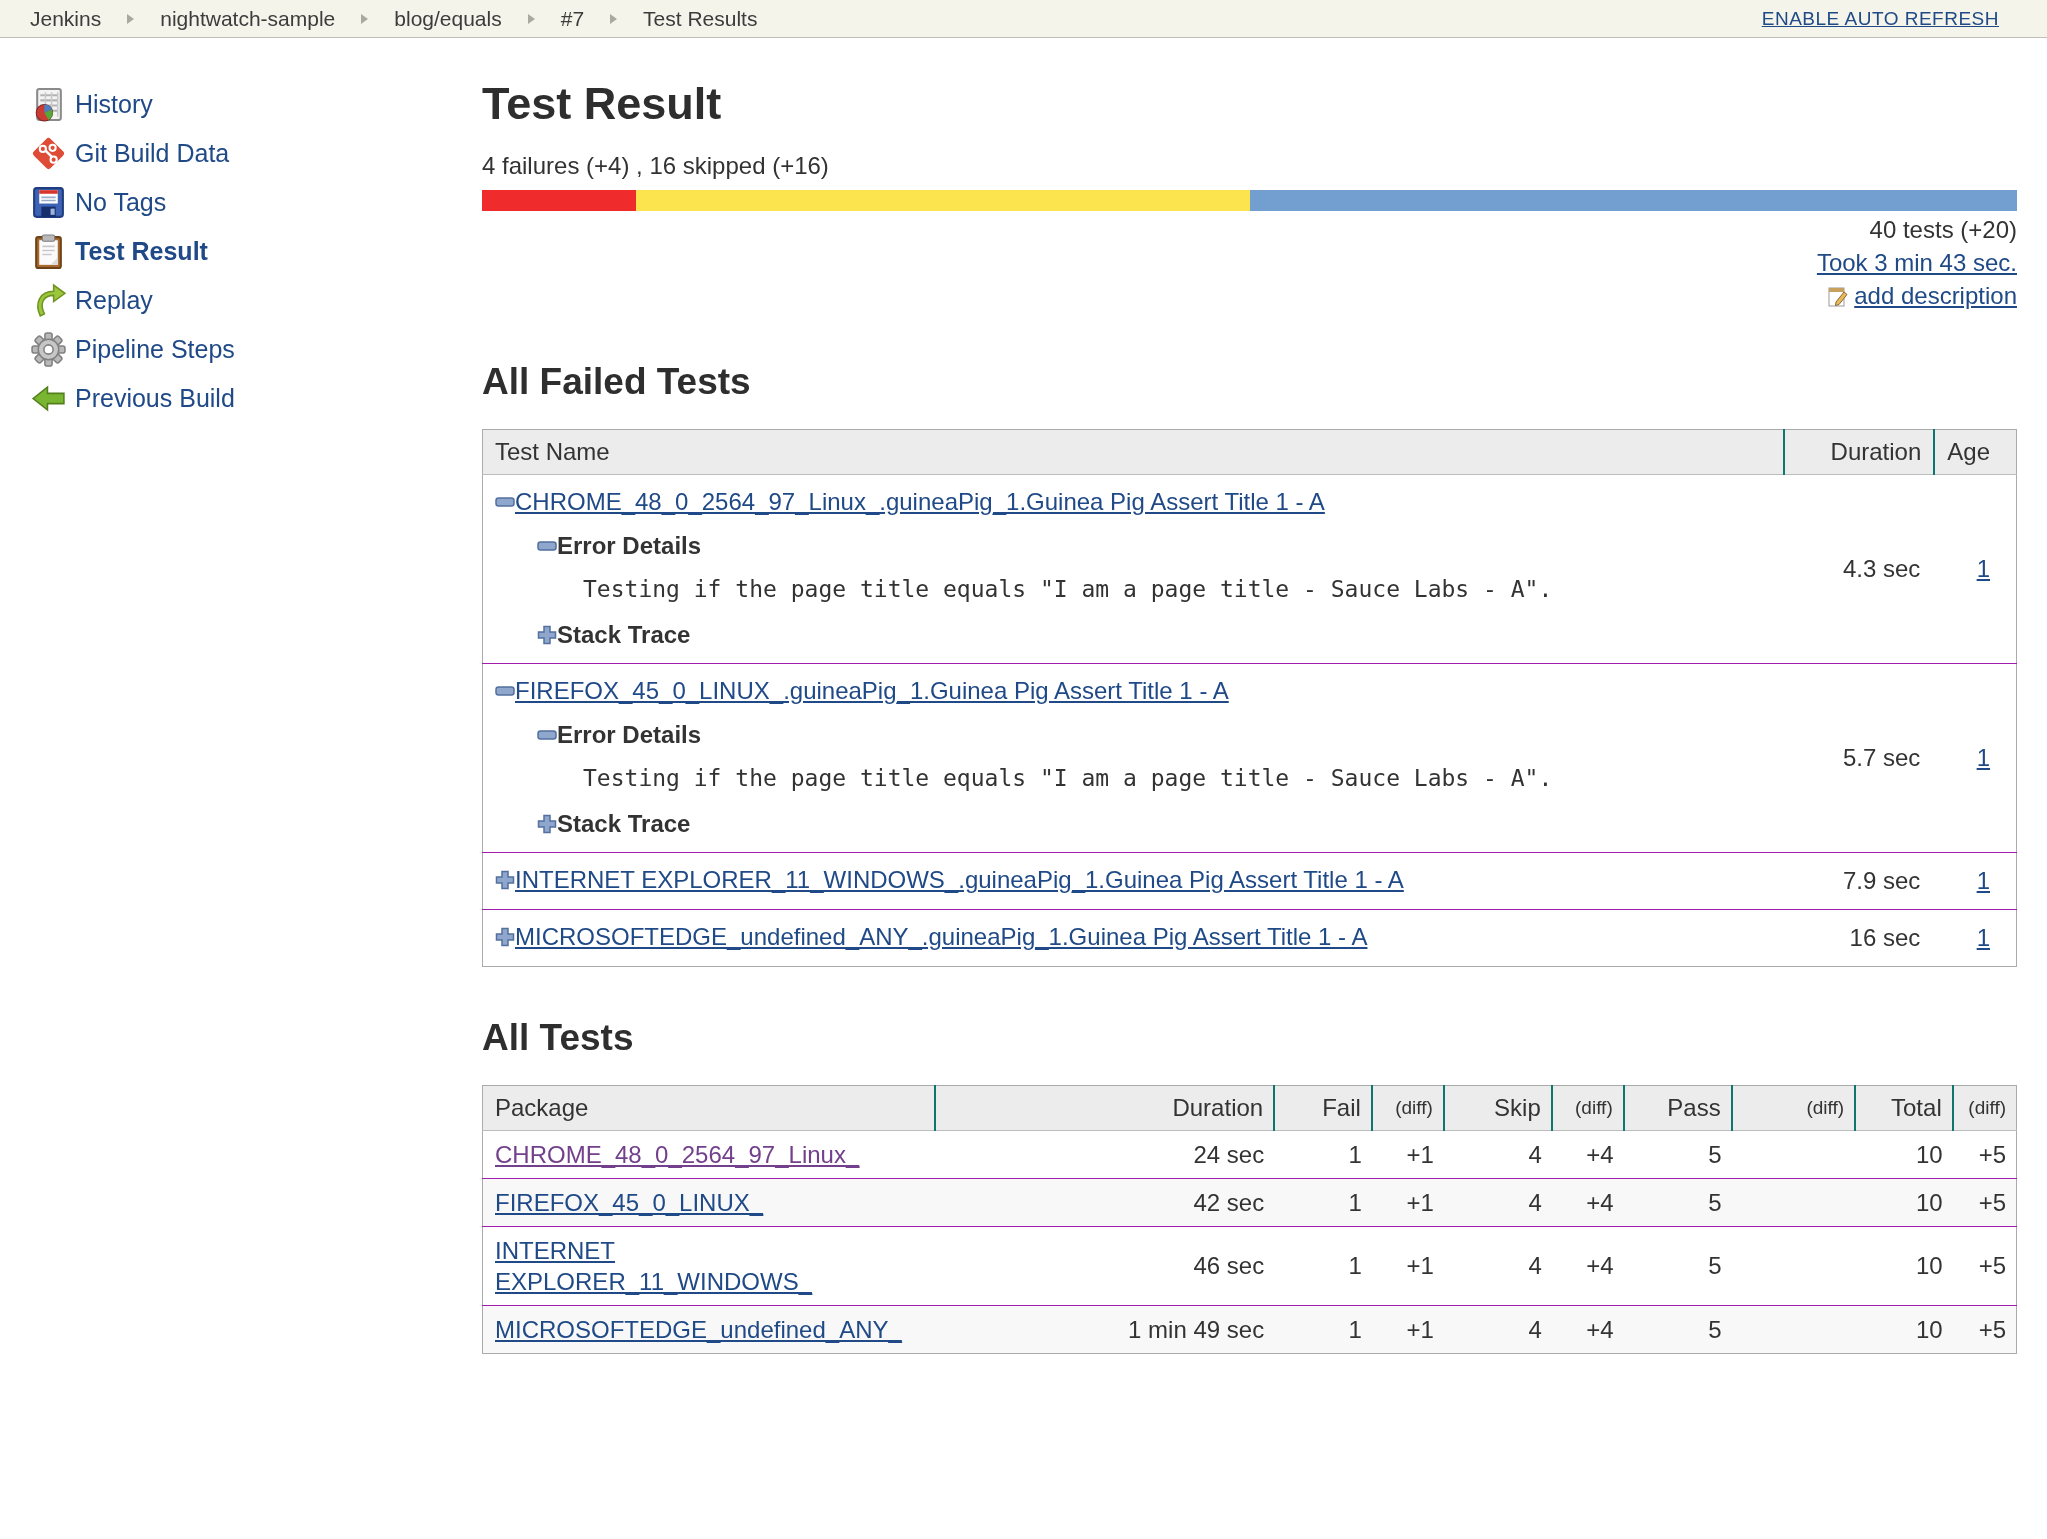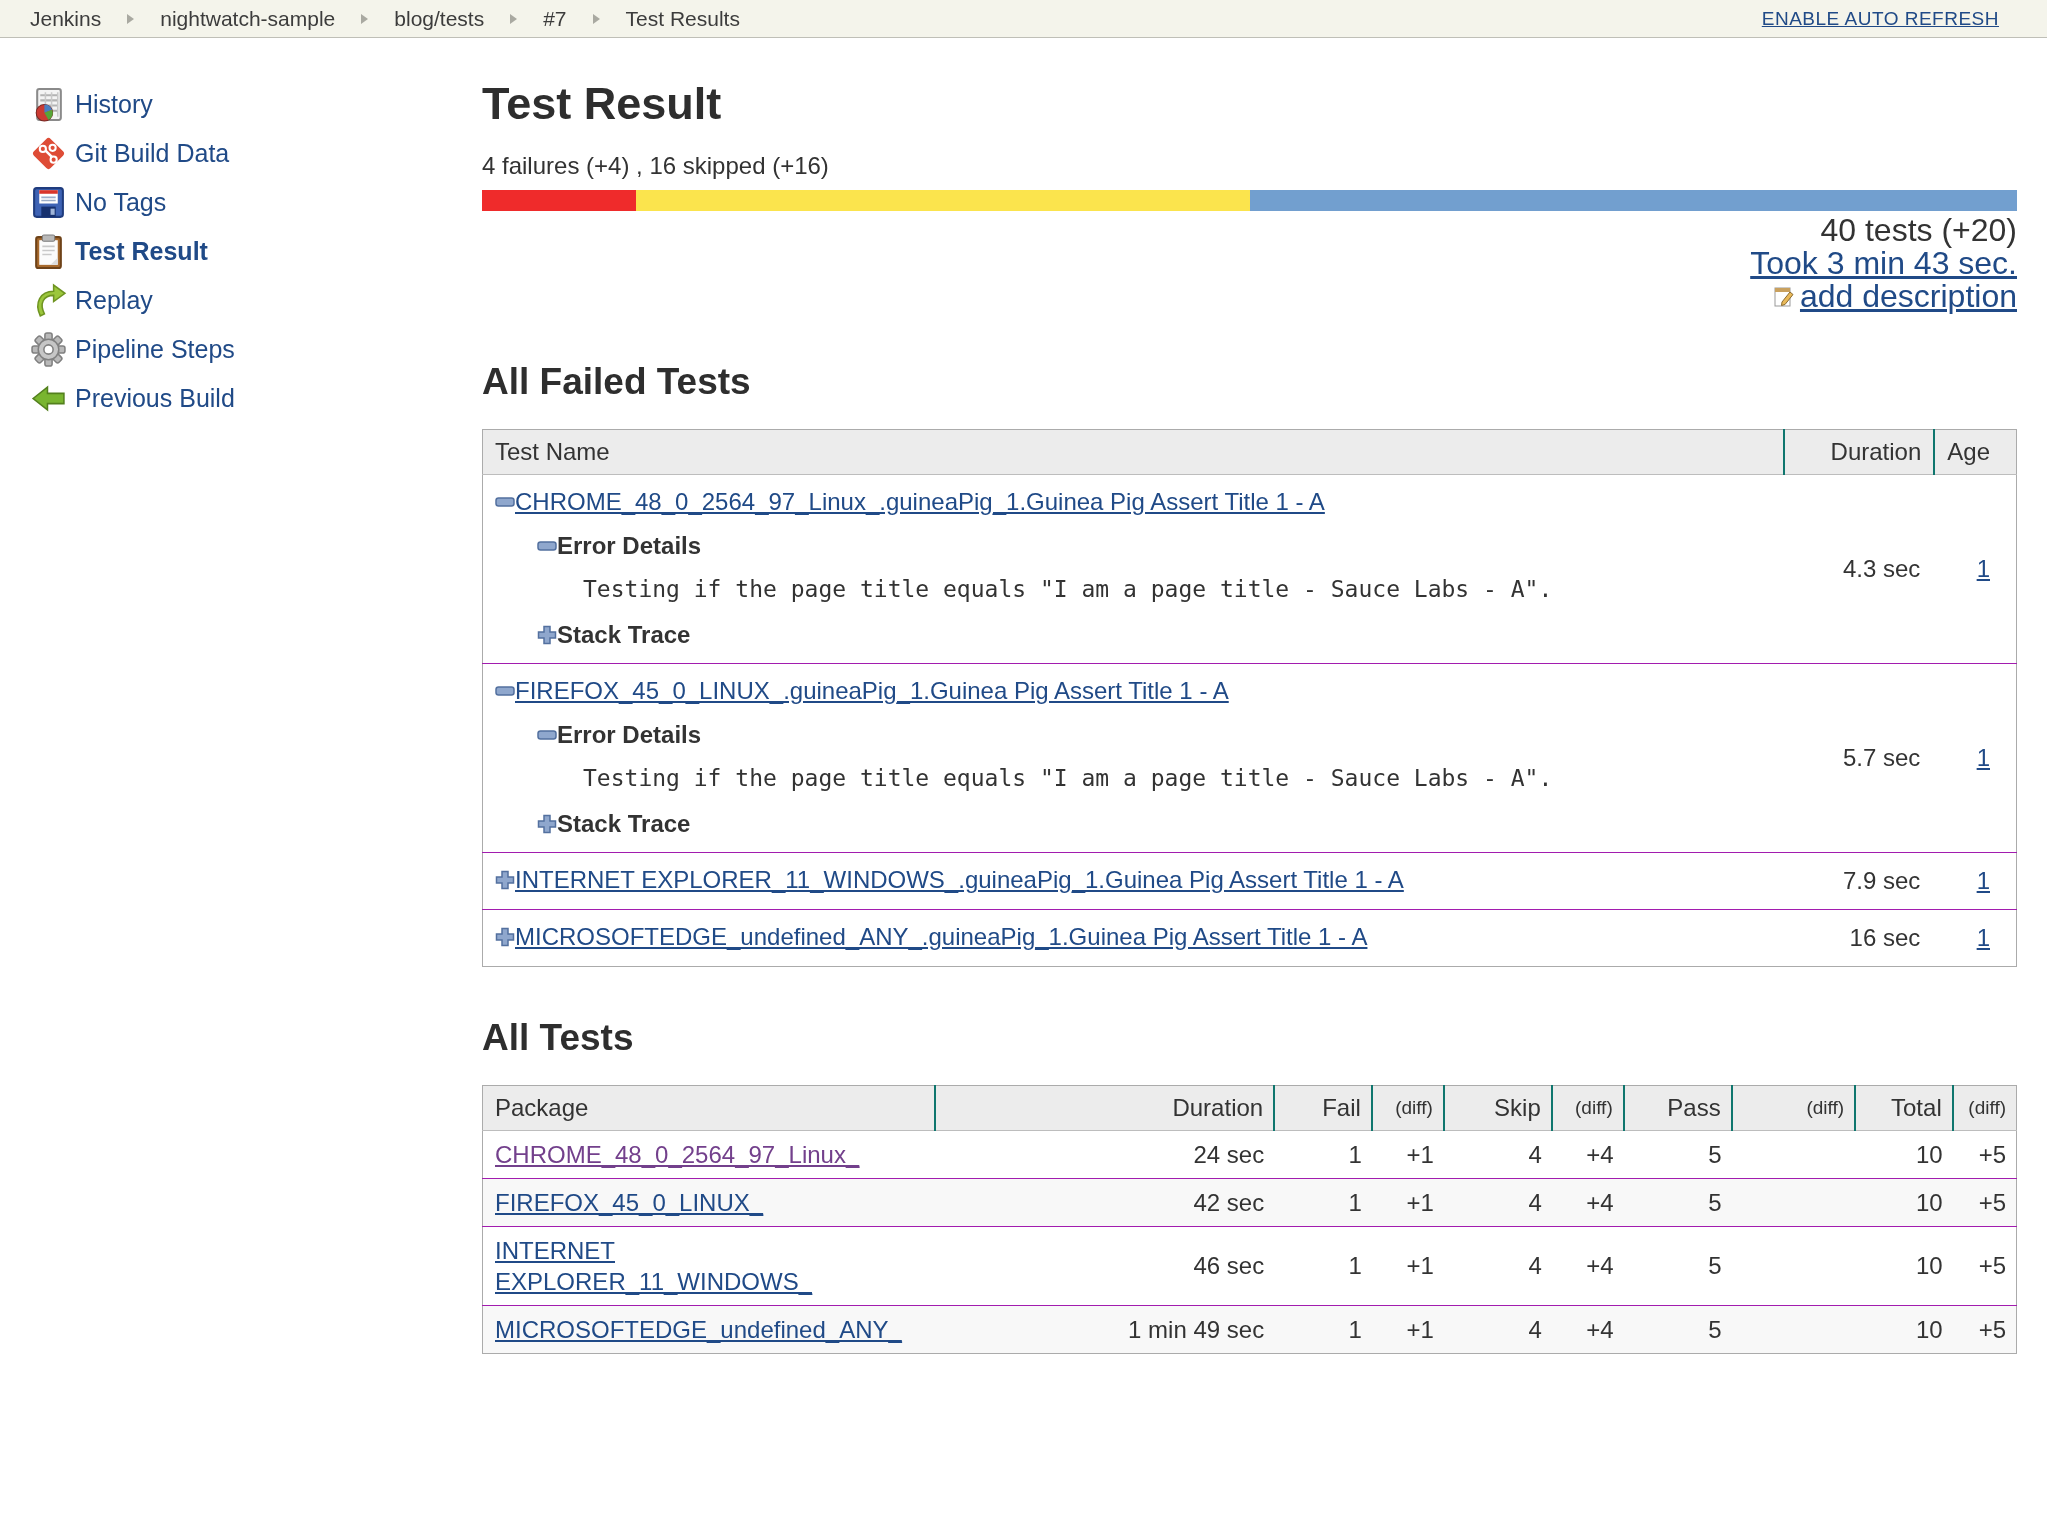--- a/index.html
+++ b/index.html
@@ -34,21 +34,21 @@
   .side-label.current { font-weight:bold; }
   .main { flex:1; padding-right:30px; min-width:0; }
 
   h1 { font-size:45px; font-weight:bold; color:#2e2e2e; margin:40px 0 22px; }
   h2 { font-size:37px; font-weight:bold; color:#2e2e2e; margin:50px 0 26px; }
   .summary { font-size:24px; margin-bottom:10px; }
 
   .bar { display:flex; height:21px; width:100%; overflow:hidden; }
   .bar-seg { height:100%; }
 
-  .right-info { text-align:right; font-size:32px; margin-top:4px; }
+  .right-info { text-align:right; font-size:24px; margin-top:4px; }
   .right-info .ri-row { display:flex; justify-content:flex-end; align-items:center;
     gap:3px; margin-bottom:3px; line-height:30px; }
   .plain-link { color:var(--link,#204A87); text-decoration:underline; }
   .dark-text { color:#333; }
 
   
   table { width:100%; border-collapse:collapse; border:1px solid #ABABAB; font-size:24px; }
   th { background:#ECECEC; font-weight:normal; text-align:left;
        padding:8px 12px; color:#333; border-bottom:1px solid #BDBDBD; }
   th + th { border-left:2px solid #0f766e; }
@@ -80,21 +80,21 @@
 </style>
 </head>
 <body>
 
 <div class="breadcrumb-bar">
   <div class="crumbs" id="crumbs">
       <a class="crumb">Jenkins</a>
       <span class="crumb-sep"></span>
       <a class="crumb">nightwatch-sample</a>
       <span class="crumb-sep"></span>
-      <a class="crumb">blog/tests</a>
+      <a class="crumb">blog/equals</a>
       <span class="crumb-sep"></span>
       <a class="crumb">#7</a>
       <span class="crumb-sep"></span>
       <a class="crumb">Test Results</a>
     </div>
   <a class="auto-refresh">ENABLE AUTO REFRESH</a>
 </div>
 
 <div class="page">
   <aside class="sidebar" id="sidebar">

